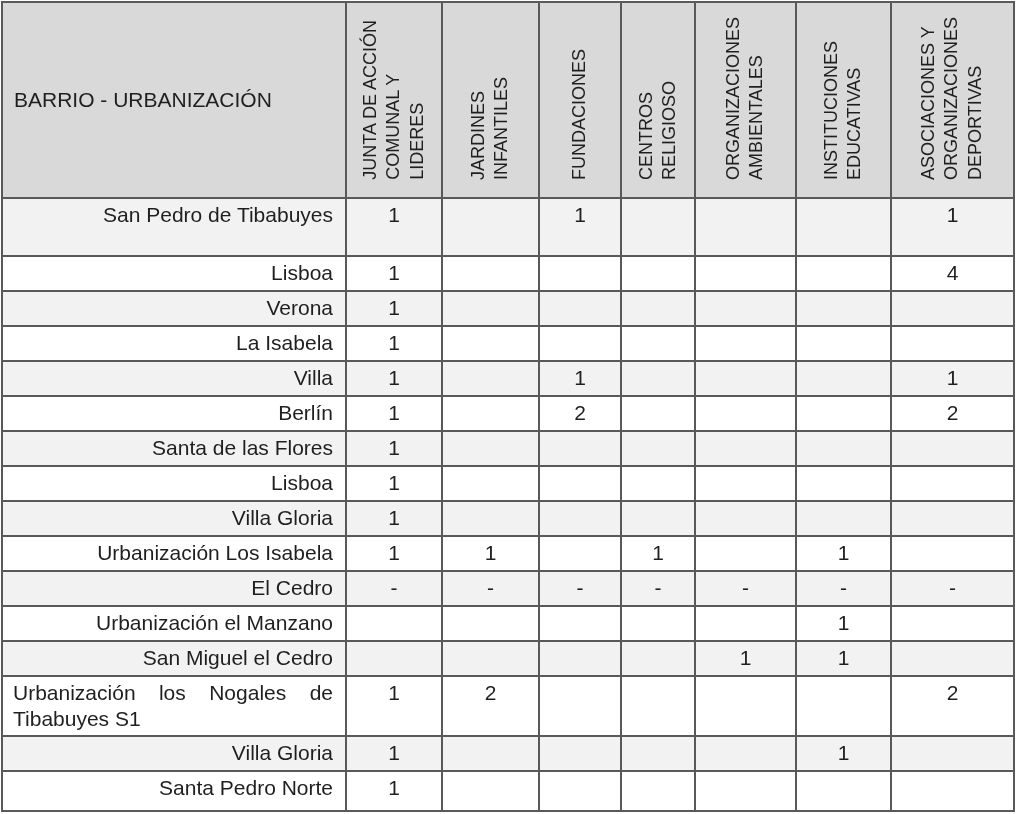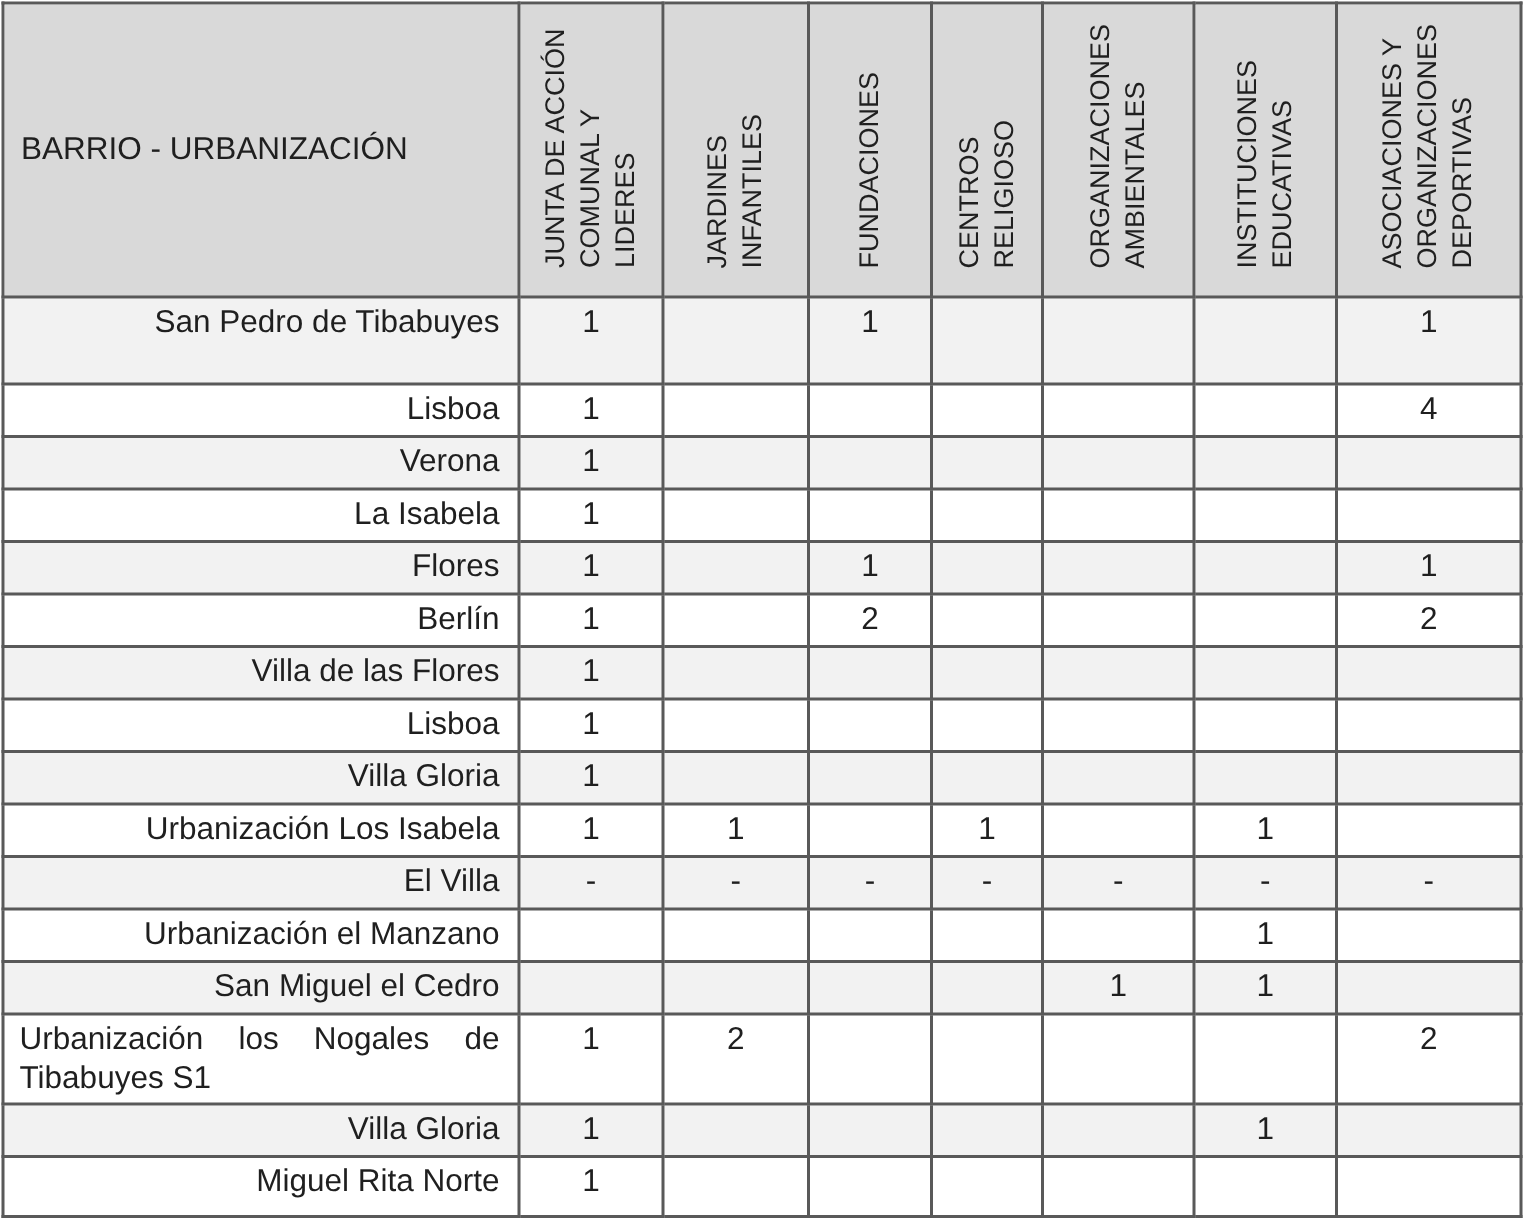--- a/index.html
+++ b/index.html
@@ -156,41 +156,41 @@
         <td class="label">La Isabela</td>
         <td class="val">1</td>
         <td class="val"></td>
         <td class="val"></td>
         <td class="val"></td>
         <td class="val"></td>
         <td class="val"></td>
         <td class="val"></td>
       </tr>
       <tr class="stripe">
-        <td class="label">Flores</td>
+        <td class="label">Villa</td>
         <td class="val">1</td>
         <td class="val"></td>
         <td class="val">1</td>
         <td class="val"></td>
         <td class="val"></td>
         <td class="val"></td>
         <td class="val">1</td>
       </tr>
       <tr>
         <td class="label">Berlín</td>
         <td class="val">1</td>
         <td class="val"></td>
         <td class="val">2</td>
         <td class="val"></td>
         <td class="val"></td>
         <td class="val"></td>
         <td class="val">2</td>
       </tr>
       <tr class="stripe">
-        <td class="label">Villa de las Flores</td>
+        <td class="label">Santa de las Flores</td>
         <td class="val">1</td>
         <td class="val"></td>
         <td class="val"></td>
         <td class="val"></td>
         <td class="val"></td>
         <td class="val"></td>
         <td class="val"></td>
       </tr>
       <tr>
         <td class="label">Lisboa</td>
@@ -216,21 +216,21 @@
         <td class="label">Urbanización Los Isabela</td>
         <td class="val">1</td>
         <td class="val">1</td>
         <td class="val"></td>
         <td class="val">1</td>
         <td class="val"></td>
         <td class="val">1</td>
         <td class="val"></td>
       </tr>
       <tr class="stripe">
-        <td class="label">El Villa</td>
+        <td class="label">El Cedro</td>
         <td class="val">-</td>
         <td class="val">-</td>
         <td class="val">-</td>
         <td class="val">-</td>
         <td class="val">-</td>
         <td class="val">-</td>
         <td class="val">-</td>
       </tr>
       <tr>
         <td class="label">Urbanización el Manzano</td>
@@ -266,21 +266,21 @@
         <td class="label">Villa Gloria</td>
         <td class="val">1</td>
         <td class="val"></td>
         <td class="val"></td>
         <td class="val"></td>
         <td class="val"></td>
         <td class="val">1</td>
         <td class="val"></td>
       </tr>
       <tr>
-        <td class="label">Miguel Rita Norte</td>
+        <td class="label">Santa Pedro Norte</td>
         <td class="val">1</td>
         <td class="val"></td>
         <td class="val"></td>
         <td class="val"></td>
         <td class="val"></td>
         <td class="val"></td>
         <td class="val"></td>
       </tr>
     </tbody>
 </table>

